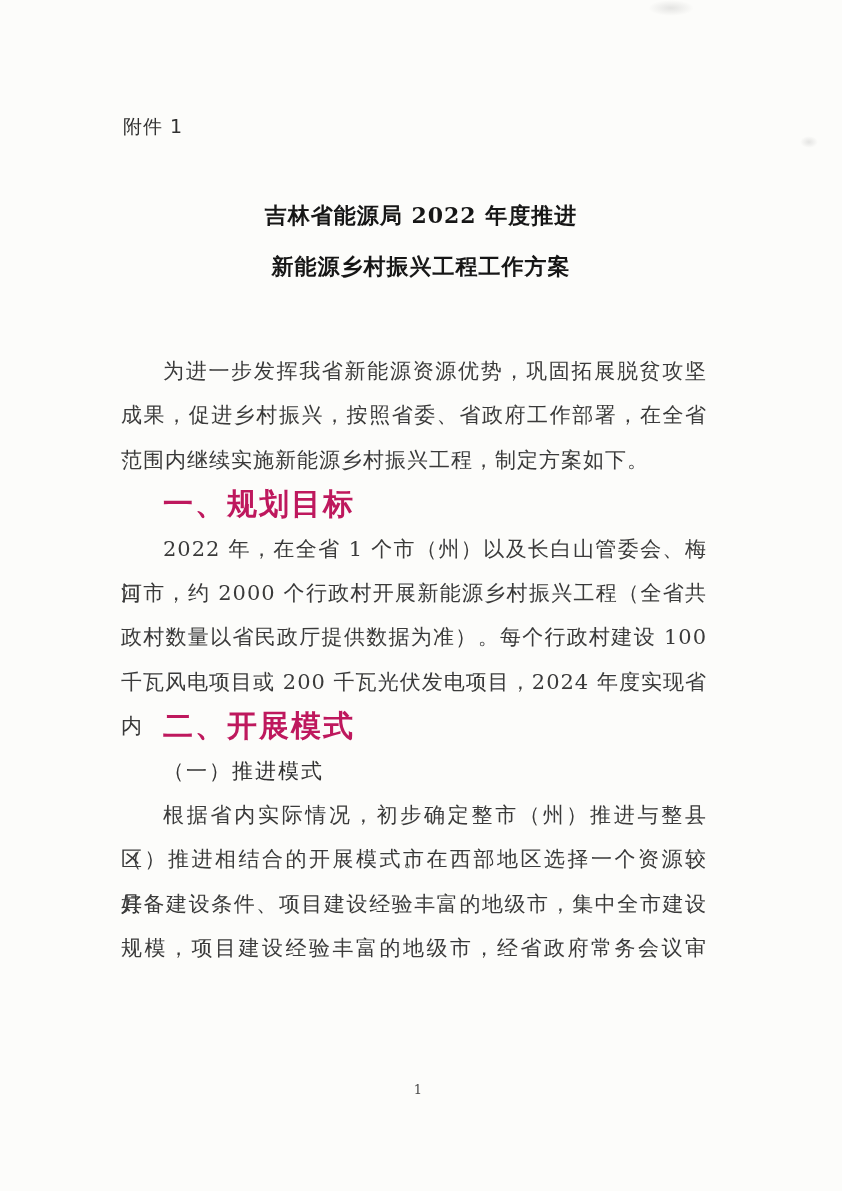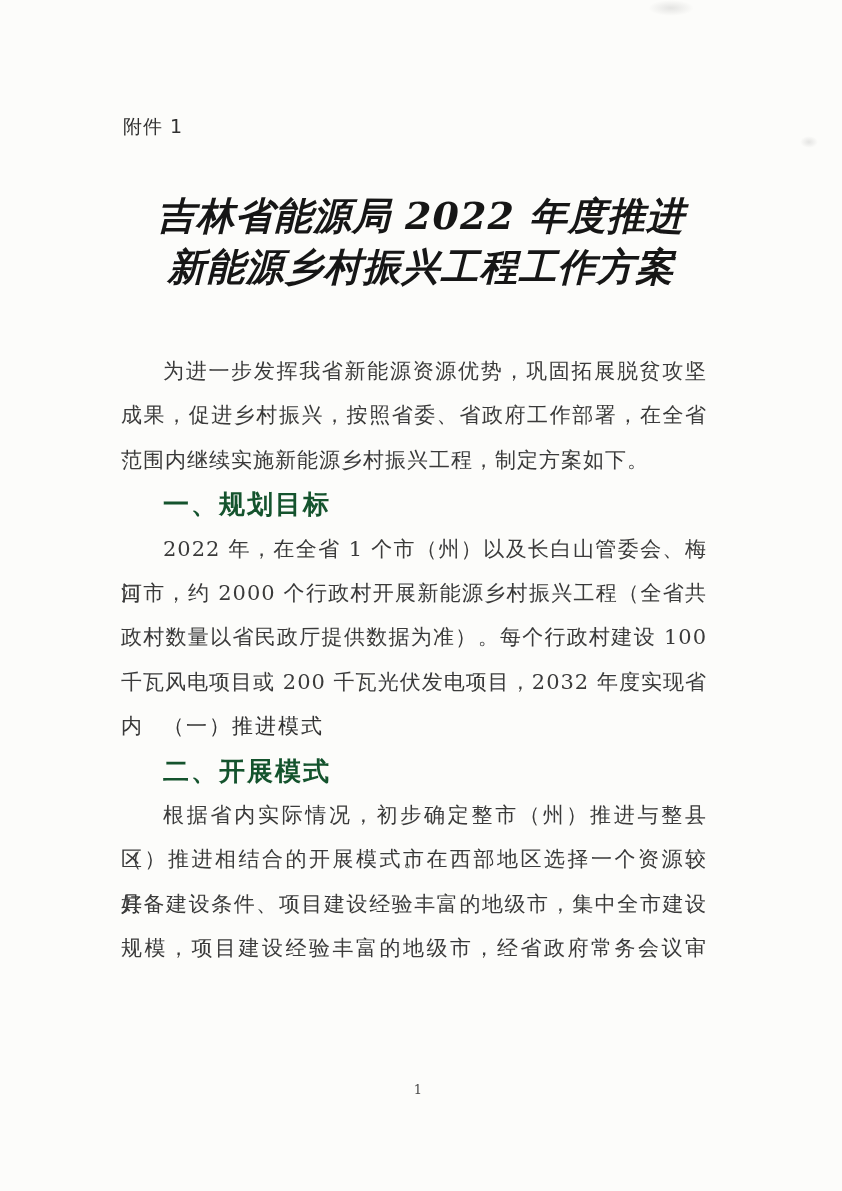--- a/index.html
+++ b/index.html
@@ -33,44 +33,43 @@
     color: #303030;
     letter-spacing: 1px;
   }
   .doc-title {
     position: absolute;
     left: 0; top: 190px;
     width: 842px;
     text-align: center;
     font-weight: bold;
     color: #161616;
-    font-size: 38px;
+    font-size: 22px;
     line-height: 51px;
     letter-spacing: 1px;
-    font-style: italic;
   }
   .doc-body {
     position: absolute;
     left: 121px; top: 349px;
     width: 586px;
     color: #3a3a3a;
     font-size: 21px;
   }
   .line {
     height: 44.4px;
     line-height: 44.4px;
     letter-spacing: 1px;
   }
   .j   { text-align: justify; text-align-last: justify; }
   .ind { text-indent: 42px; }
   .h1  {
     font-family: "DejaVu Sans", "Liberation Sans", sans-serif;
     font-weight: bold;
-    font-size: 26px;
-    color: #14532d;
+    font-size: 30px;
+    color: #be185d;
     letter-spacing: 2px;
   }
   .sub { color: #333333; letter-spacing: 2px; }
   .page-number {
     position: absolute;
     left: 0; top: 1082px;
     width: 836px;
     text-align: center;
     font-size: 13px;
     color: #4a4a4a;
@@ -92,23 +91,23 @@
   </div>
 
   <div class="doc-body">
     <div class="line j ind">为进一步发挥我省新能源资源优势，巩固拓展脱贫攻坚</div>
     <div class="line j">成果，促进乡村振兴，按照省委、省政府工作部署，在全省</div>
     <div class="line">范围内继续实施新能源乡村振兴工程，制定方案如下。</div>
     <div class="line h1 ind">一、规划目标</div>
     <div class="line j ind">2022 年，在全省 1 个市（州）以及长白山管委会、梅河</div>
     <div class="line j">口市，约 2000 个行政村开展新能源乡村振兴工程（全省共</div>
     <div class="line j">政村数量以省民政厅提供数据为准）。每个行政村建设 100</div>
-    <div class="line j">千瓦风电项目或 200 千瓦光伏发电项目，2032 年度实现省内</div>
+    <div class="line j">千瓦风电项目或 200 千瓦光伏发电项目，2024 年度实现省内</div>
+    <div class="line h1 ind">二、开展模式</div>
     <div class="line sub ind">（一）推进模式</div>
-    <div class="line h1 ind">二、开展模式</div>
     <div class="line j ind">根据省内实际情况，初步确定整市（州）推进与整县（市、</div>
     <div class="line j">区）推进相结合的开展模式。在西部地区选择一个资源较好、</div>
     <div class="line j">具备建设条件、项目建设经验丰富的地级市，集中全市建设</div>
     <div class="line j">规模，项目建设经验丰富的地级市，经省政府常务会议审</div>
   </div>
 
   <div class="page-number">1</div>
 
 </div>
 

